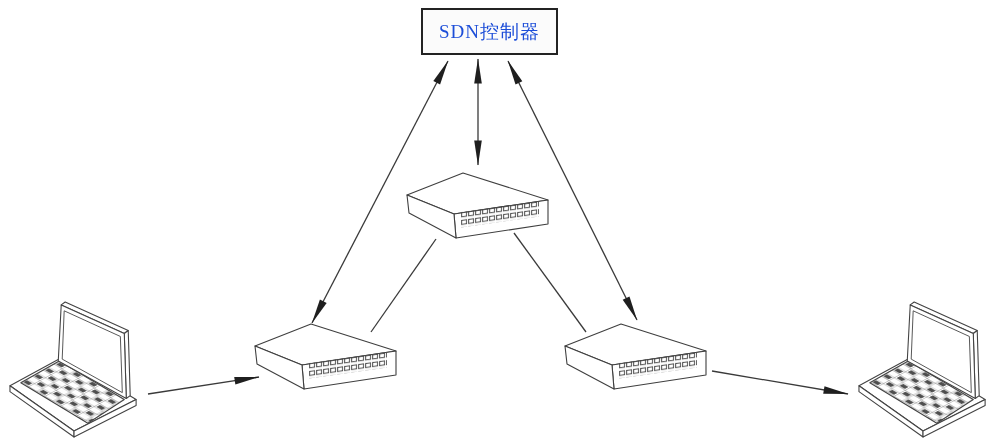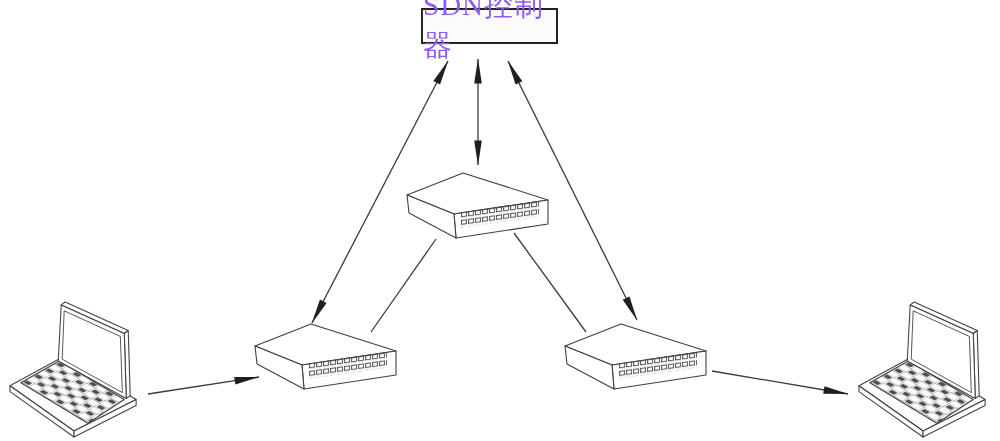--- a/index.html
+++ b/index.html
@@ -14,30 +14,30 @@
   #edges{
     position:absolute;
     left:0;top:0;
     width:1000px;height:441px;
   }
   .node{position:absolute;}
   .devsvg{width:100%;height:100%;display:block;}
   .controller{
     position:absolute;
     left:421px;top:8px;
-    width:137px;height:36px;
+    width:137px;height:47px;
     box-sizing:border-box;
     border:2px solid #232323;
     background:#fbfbfb;
     display:flex;
     align-items:center;
     justify-content:center;
-    font-size:29px;
+    font-size:19px;
     letter-spacing:1px;
-    color:#8b5cf6;
+    color:#1d4ed8;
   }
   .hidden-defs{position:absolute;width:0;height:0;overflow:hidden;}
 </style>
 </head>
 <body>
 
 <svg class="hidden-defs" aria-hidden="true">
   <defs>
     <marker id="arrowhead" viewBox="0 0 26 10" refX="25" refY="5" markerWidth="26" markerHeight="10" markerUnits="userSpaceOnUse" orient="auto-start-reverse">
       <path d="M0.5,1.2 L25.5,5 L0.5,8.8 Z" fill="#1f1f1f"></path>

